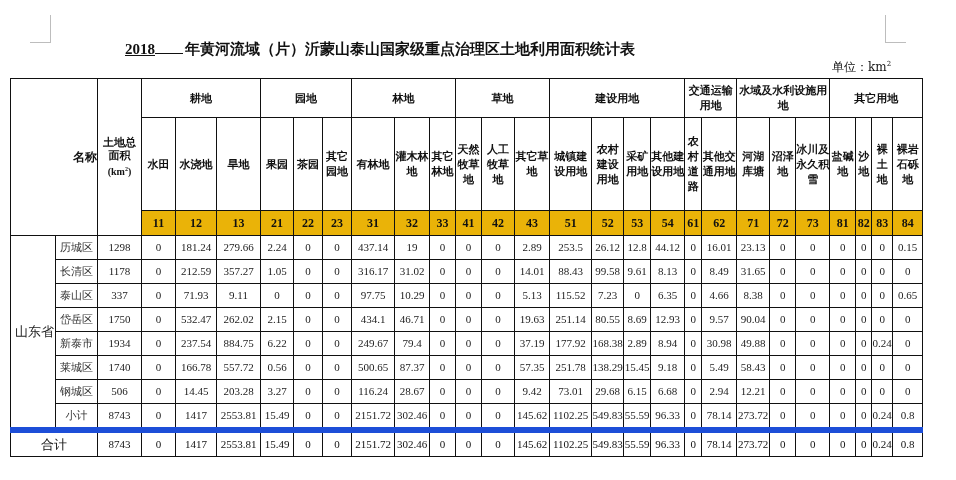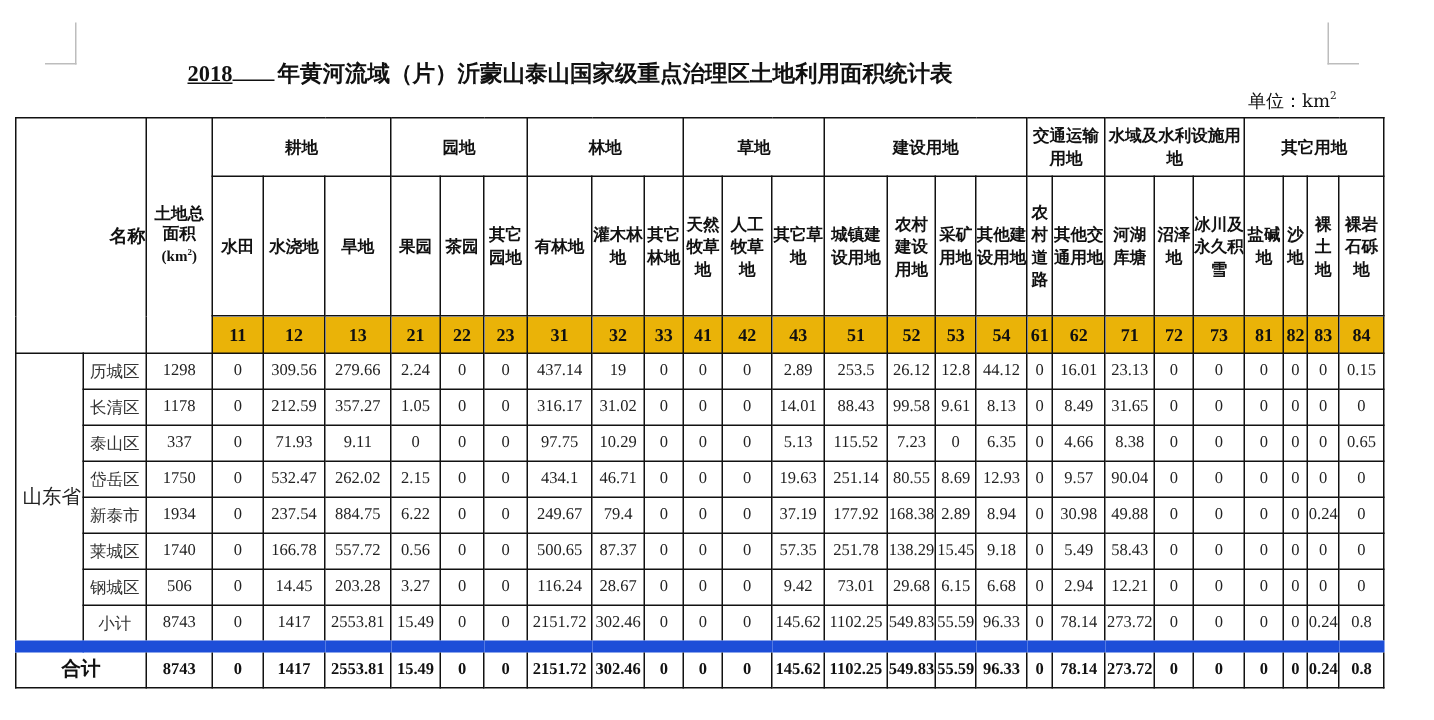--- a/index.html
+++ b/index.html
@@ -18,21 +18,21 @@
   td { border:1px solid #111; padding:0; text-align:center; vertical-align:middle;
        font-family:"Liberation Serif", serif; font-size:11px; line-height:13px; overflow:hidden; white-space:nowrap; }
   .hd td { font-family:"DejaVu Sans", sans-serif; font-weight:bold; font-size:11px; }
   .grp td { height:38px; }
   .sub td { height:92px; }
   .sub td.wrap { white-space:normal; line-height:15px; }
   .code td { height:24px; font-weight:bold; font-family:"Liberation Serif", serif; font-size:12px; background:#eab308; }
   .row td { height:23px; color:#222; }
   .row td.nm { font-family:"DejaVu Sans", sans-serif; font-size:11px; color:#333; }
   .prov { font-family:"DejaVu Sans", sans-serif; font-size:13px; text-align:left; padding-left:4px !important; }
-  .total td { height:23px; font-weight:bold; border-top:8px solid #1d4ed8; }
+  .total td { height:23px; font-weight:normal; border-top:6px solid #1d4ed8; }
   .total td.nm { font-family:"DejaVu Sans", sans-serif; font-size:13px; }
   .hd td.name { font-size:12px;text-align:right; }
   .area sup { font-size:6px; }
 </style>
 </head>
 <body>
 
 <div class="corner tl"></div>
 <div class="corner tr"></div>
 
@@ -143,21 +143,21 @@
         <td>81</td>
         <td>82</td>
         <td>83</td>
         <td>84</td>
       </tr>
   <tr class="row">
         <td rowspan="8" class="prov">山东省</td>
         <td class="nm">历城区</td>
         <td>1298</td>
         <td>0</td>
-        <td>309.56</td>
+        <td>181.24</td>
         <td>279.66</td>
         <td>2.24</td>
         <td>0</td>
         <td>0</td>
         <td>437.14</td>
         <td>19</td>
         <td>0</td>
         <td>0</td>
         <td>0</td>
         <td>2.89</td>

